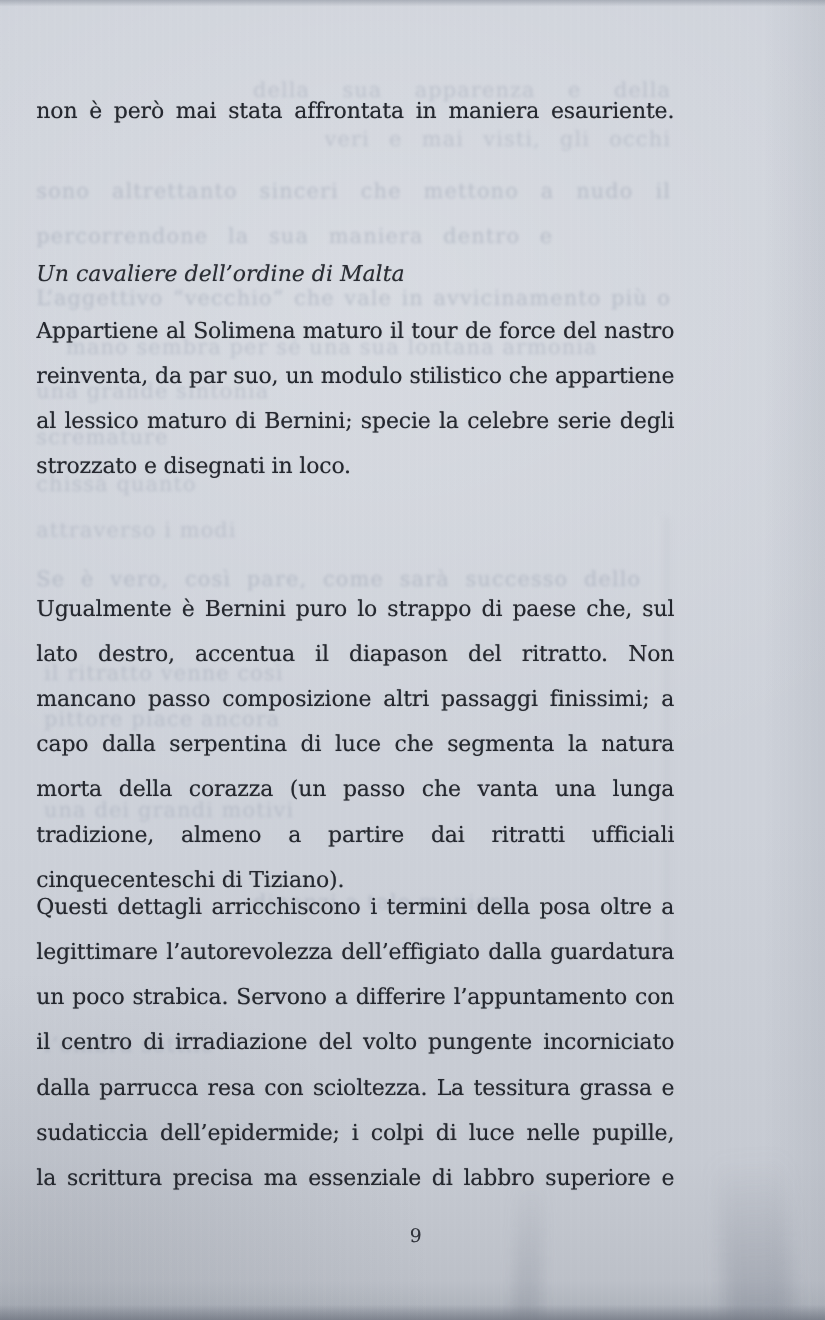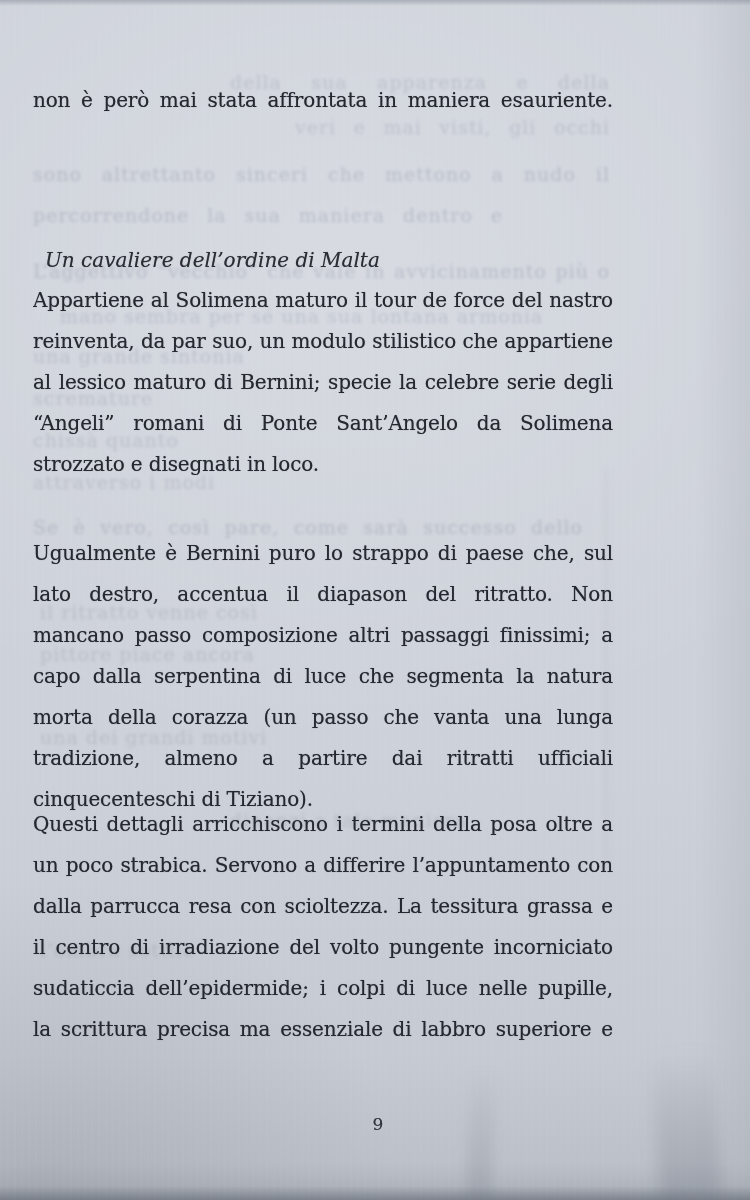--- a/index.html
+++ b/index.html
@@ -26,21 +26,21 @@
     background:linear-gradient(180deg, rgba(125,131,144,0), rgba(125,131,144,.30));
     filter:blur(6px);transform:rotate(2deg);}
   .streak2{position:absolute;left:655px;top:1050px;width:62px;height:150px;
     background:linear-gradient(180deg, rgba(118,124,138,0), rgba(118,124,138,.38));
     filter:blur(8px);transform:rotate(-4deg);}
   .para{position:absolute;left:33px;width:580px;color:#25282f;
     font-size:20px;letter-spacing:-0.15px;
     text-shadow:0 0 0.8px rgba(37,40,47,.55);}
   .line{height:41px;line-height:41px;text-align:justify;text-align-last:justify;overflow:hidden;white-space:normal;}
   .line.last{text-align-last:left;}
-  .heading{position:absolute;left:33px;width:580px;height:41px;line-height:41px;margin:12px;
+  .heading{position:absolute;left:33px;width:580px;height:41px;line-height:41px;margin:0;
     font-size:20px;font-weight:normal;font-style:italic;color:#2a2d34;letter-spacing:0;
     text-shadow:0 0 0.8px rgba(42,45,52,.5);}
   .ghost{position:absolute;height:32px;line-height:32px;font-size:19px;color:#8d96a8;
     filter:blur(1.4px);opacity:.42;overflow:hidden;letter-spacing:1px;
     text-align:justify;text-align-last:justify;}
   .ghost.frag{text-align-last:left;opacity:.34;}
   .pagenum{position:absolute;left:33px;top:1112px;width:690px;height:24px;line-height:24px;
     text-align:center;font-size:17px;color:#31343c;text-shadow:0 0 0.6px rgba(49,52,60,.5);}
 </style>
 </head>
@@ -70,39 +70,39 @@
   <div class="para" style="top:80px">
     <div class="line">non è però mai stata affrontata in maniera esauriente. Ma</div>
   </div>
 
   <h2 class="heading" style="top:228px">Un cavaliere dell’ordine di Malta</h2>
 
   <div class="para" style="top:280px">
     <div class="line">Appartiene al Solimena maturo il tour de force del nastro</div>
     <div class="line">reinventa, da par suo, un modulo stilistico che appartiene</div>
     <div class="line">al lessico maturo di Bernini; specie la celebre serie degli</div>
-    <div class="line">“Angeli” romani di Ponte Sant’Angelo da Solimena</div>
     <div class="line last">strozzato e disegnati in loco.</div>
   </div>
 
   <div class="para" style="top:533px">
     <div class="line">Ugualmente è Bernini puro lo strappo di paese che, sul</div>
     <div class="line">lato destro, accentua il diapason del ritratto. Non</div>
     <div class="line">mancano passo composizione altri passaggi finissimi; a far</div>
     <div class="line">capo dalla serpentina di luce che segmenta la natura</div>
     <div class="line">morta della corazza (un passo che vanta una lunga</div>
     <div class="line">tradizione, almeno a partire dai ritratti ufficiali</div>
     <div class="line last">cinquecenteschi di Tiziano).</div>
   </div>
 
   <div class="para" style="top:804px">
     <div class="line">Questi dettagli arricchiscono i termini della posa oltre a</div>
+    <div class="line">legittimare l’autorevolezza dell’effigiato dalla guardatura</div>
     <div class="line">un poco strabica. Servono a differire l’appuntamento con</div>
+    <div class="line">il centro di irradiazione del volto pungente incorniciato</div>
     <div class="line">dalla parrucca resa con scioltezza. La tessitura grassa e</div>
-    <div class="line">il centro di irradiazione del volto pungente incorniciato</div>
     <div class="line">sudaticcia dell’epidermide; i colpi di luce nelle pupille,</div>
     <div class="line">la scrittura precisa ma essenziale di labbro superiore e</div>
   </div>
 
   <div class="pagenum">9</div>
 
   <div class="streak1"></div>
   <div class="streak2"></div>
   <div class="edge-top"></div>
   <div class="edge-right"></div>

